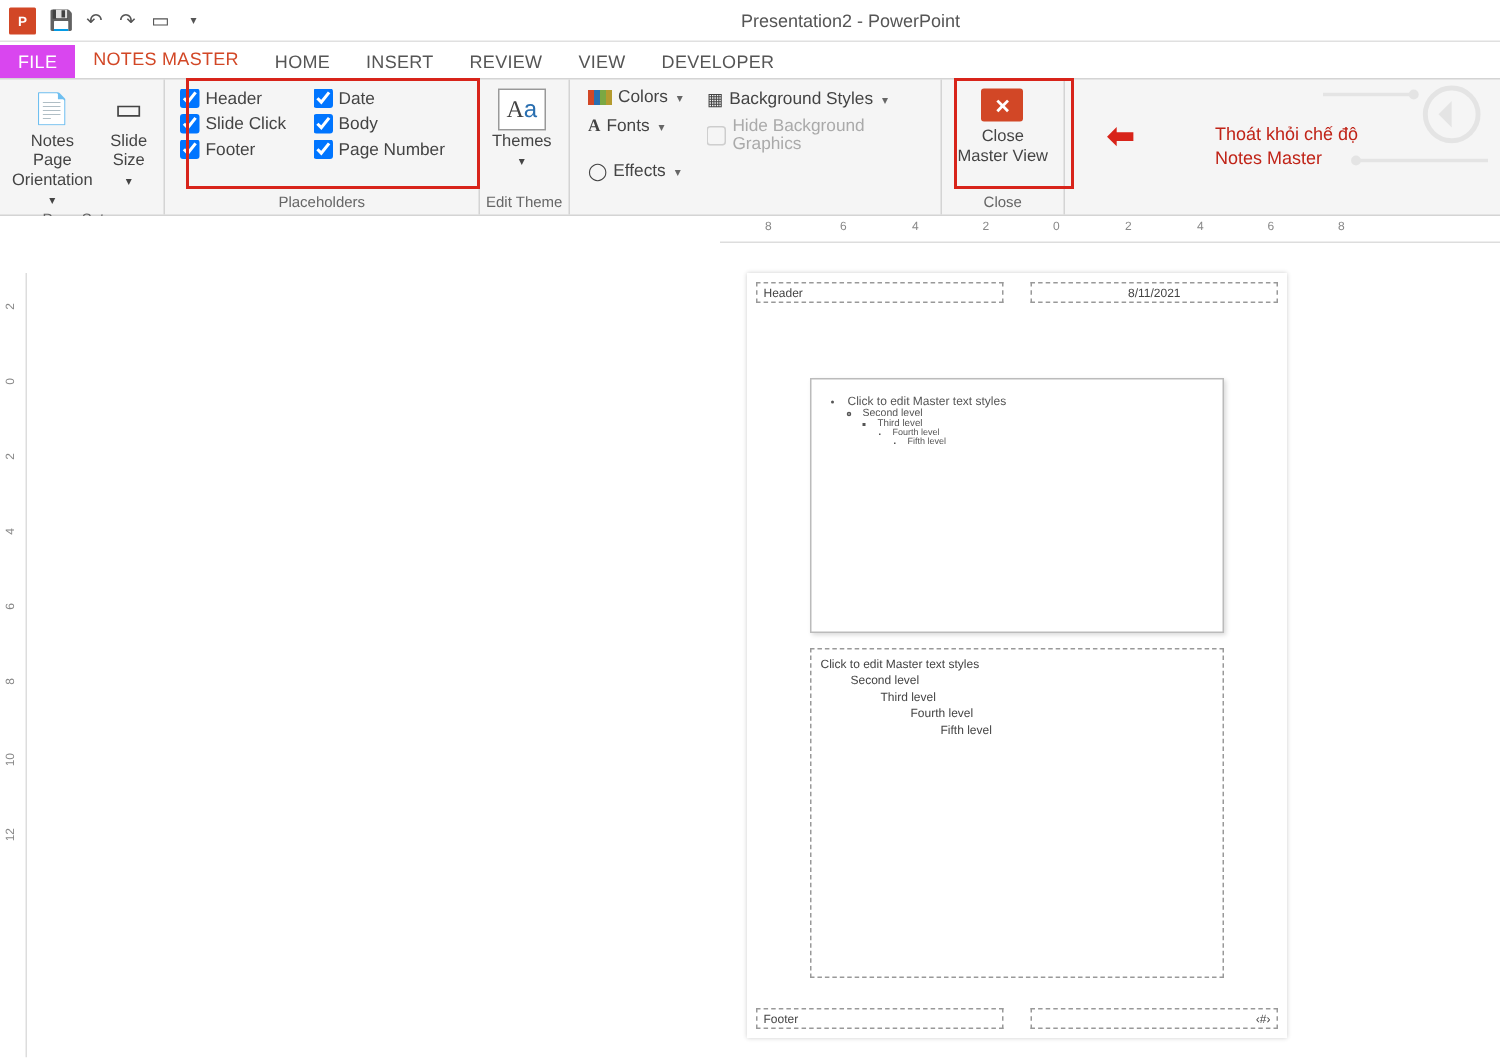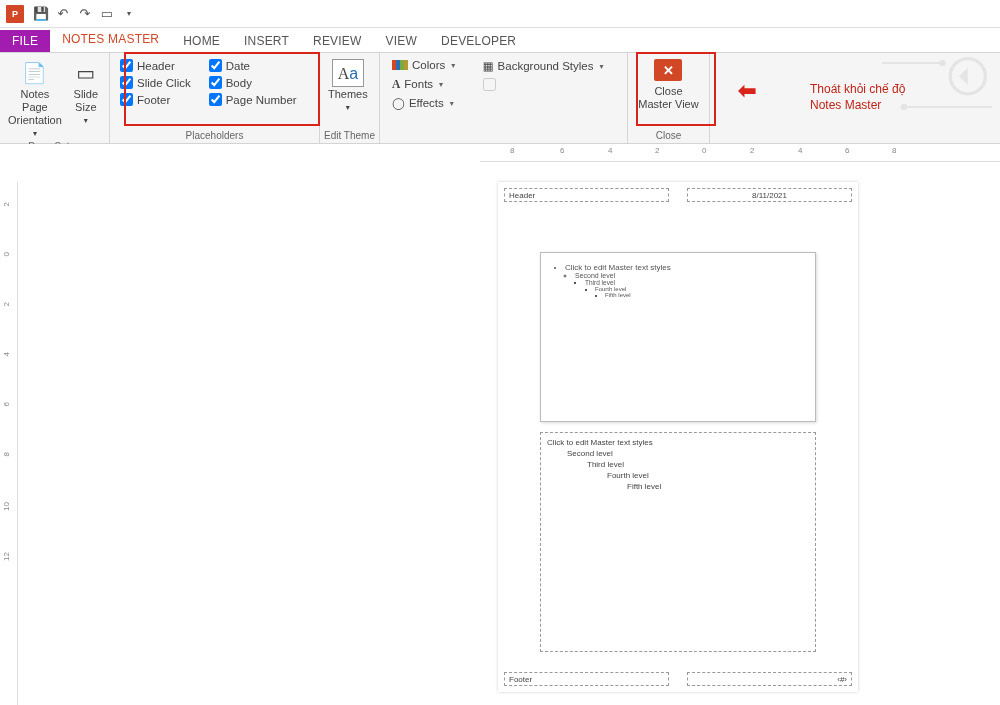--- a/index.html
+++ b/index.html
@@ -7,21 +7,21 @@
 
 
 .titlebar { height: 28px; background: #fff; border-bottom: 1px solid #e0e0e0; display: flex; align-items: center; padding: 0 6px; }
 .app-icon { width: 18px; height: 18px; background: #d24726; color: #fff; display: flex; align-items: center; justify-content: center; font-size: 9px; font-weight: bold; border-radius: 1px; margin-right: 6px; }
 .qat-btn { width: 22px; height: 22px; display: flex; align-items: center; justify-content: center; color: #555; cursor: pointer; font-size: 13px; }
 .title-text { flex: 1; text-align: center; font-size: 12px; color: #555; }
 
 
 .tabs { height: 24px; display: flex; align-items: flex-end; background: #fff; }
 .tab { padding: 4px 12px 4px; font-size: 12px; cursor: pointer; color: #555; text-transform: uppercase; letter-spacing: 0.2px; }
-.tab.file { background: #a21caf; color: #fff; font-weight: normal; }
+.tab.file { background: #d946ef; color: #fff; font-weight: normal; }
 .tab.active { color: #d24726; border-bottom: 2px solid #fff; position: relative; }
 .tab.active::after { content: ""; position: absolute; left: 0; right: 0; bottom: -1px; height: 2px; background: #fff; }
 
 
 .ribbon { height: 92px; background: #f5f5f5; border-top: 1px solid #d4d4d4; border-bottom: 1px solid #d4d4d4; display: flex; }
 .rgroup { border-right: 1px solid #d4d4d4; display: flex; flex-direction: column; padding: 2px 4px 1px; }
 .rgroup-body { flex: 1; display: flex; align-items: flex-start; }
 .rgroup-label { text-align: center; font-size: 10px; color: #666; padding: 1px 0; position: relative; }
 .rgroup-label .dl { position: absolute; right: 0; bottom: 1px; font-size: 9px; color: #888; }
 
@@ -81,20 +81,21 @@
 </head>
 <body>
 
 <div class="titlebar">
   <div class="app-icon">P</div>
   <div class="qat-btn">💾</div>
   <div class="qat-btn">↶</div>
   <div class="qat-btn">↷</div>
   <div class="qat-btn">▭</div>
   <div class="qat-btn" style="font-size:8px;">▾</div>
+  <div class="title-text">Presentation2 - PowerPoint</div>
 </div>
 
 <div class="tabs">
   <div class="tab file">FILE</div>
   <div class="tab active">NOTES MASTER</div>
   <div class="tab">HOME</div>
   <div class="tab">INSERT</div>
   <div class="tab">REVIEW</div>
   <div class="tab">VIEW</div>
   <div class="tab">DEVELOPER</div>
@@ -180,20 +181,21 @@
           <span>Background Styles</span>
           <span class="drop">▾</span>
         </div>
       <div class="small-btn">
           <span style="font-family:serif;font-weight:bold">A</span>
           <span>Fonts</span>
           <span class="drop">▾</span>
         </div>
       <label class="small-btn disabled">
           <input type="checkbox" disabled="" style="">
+          <span>Hide Background Graphics</span>
         </label>
       <div class="small-btn">
           <span>◯</span>
           <span>Effects</span>
           <span class="drop">▾</span>
         </div>
     </div>
   </div>
 
   <div class="rgroup" style="width:82px">

